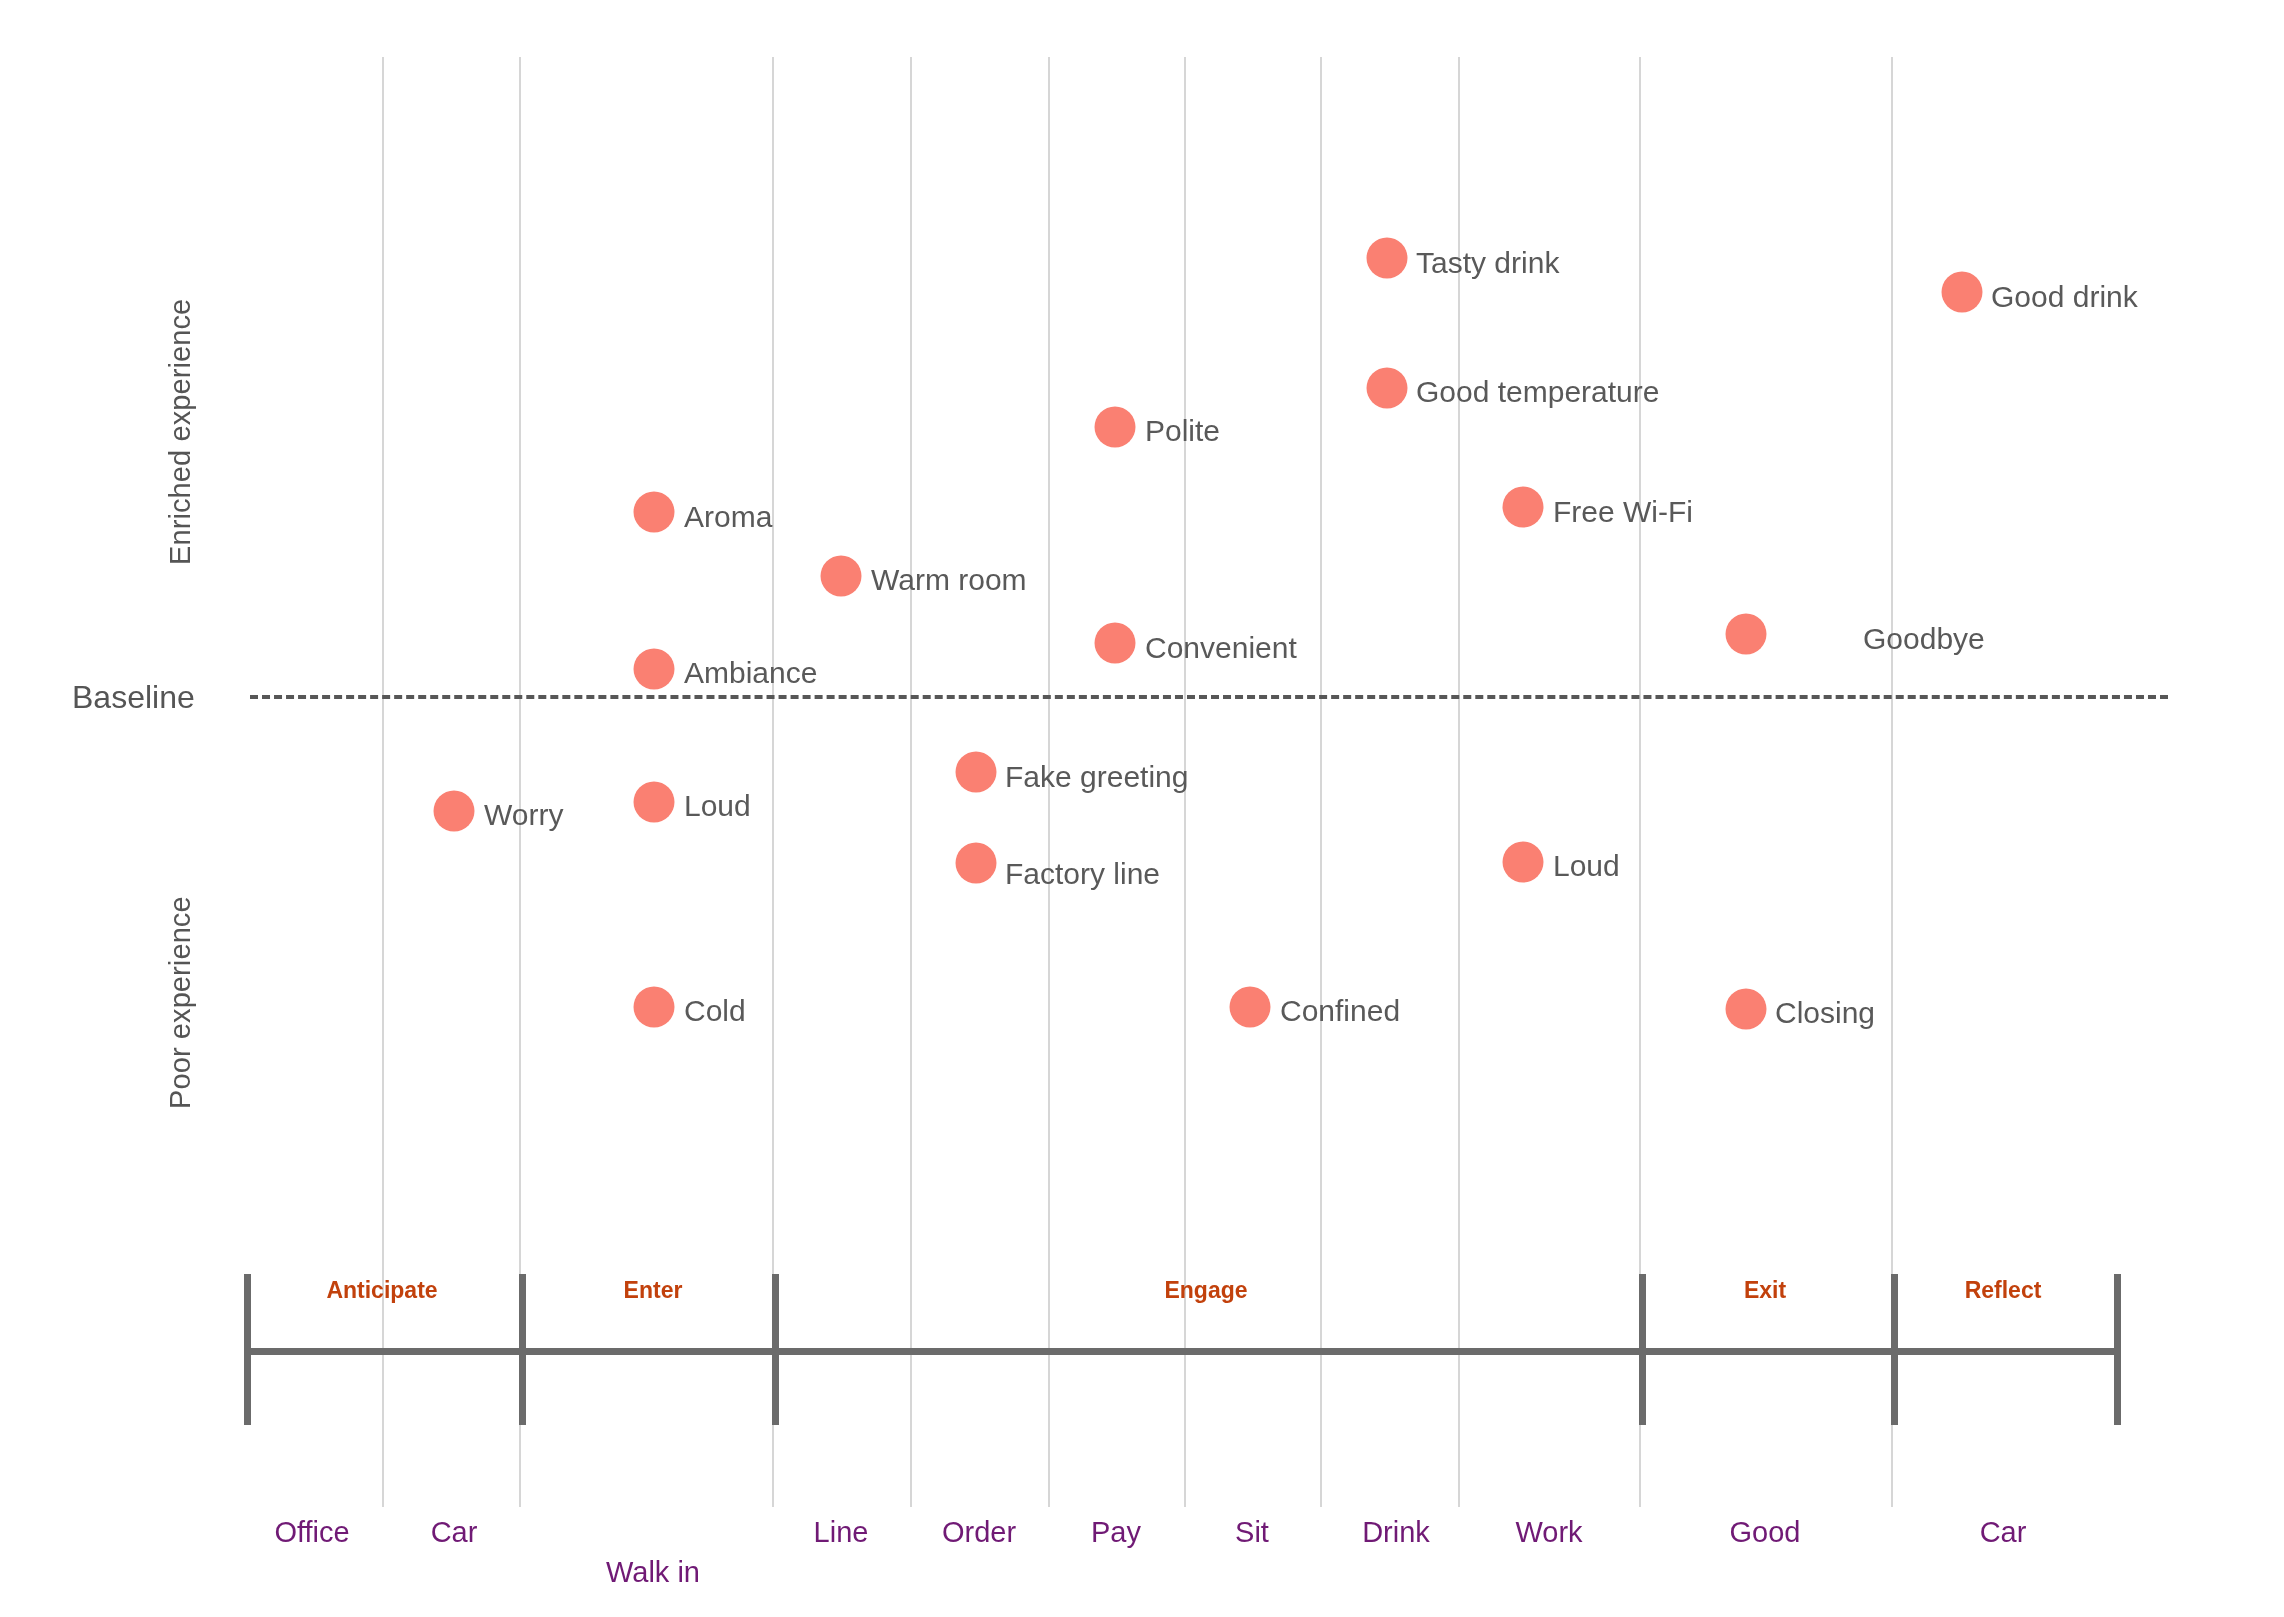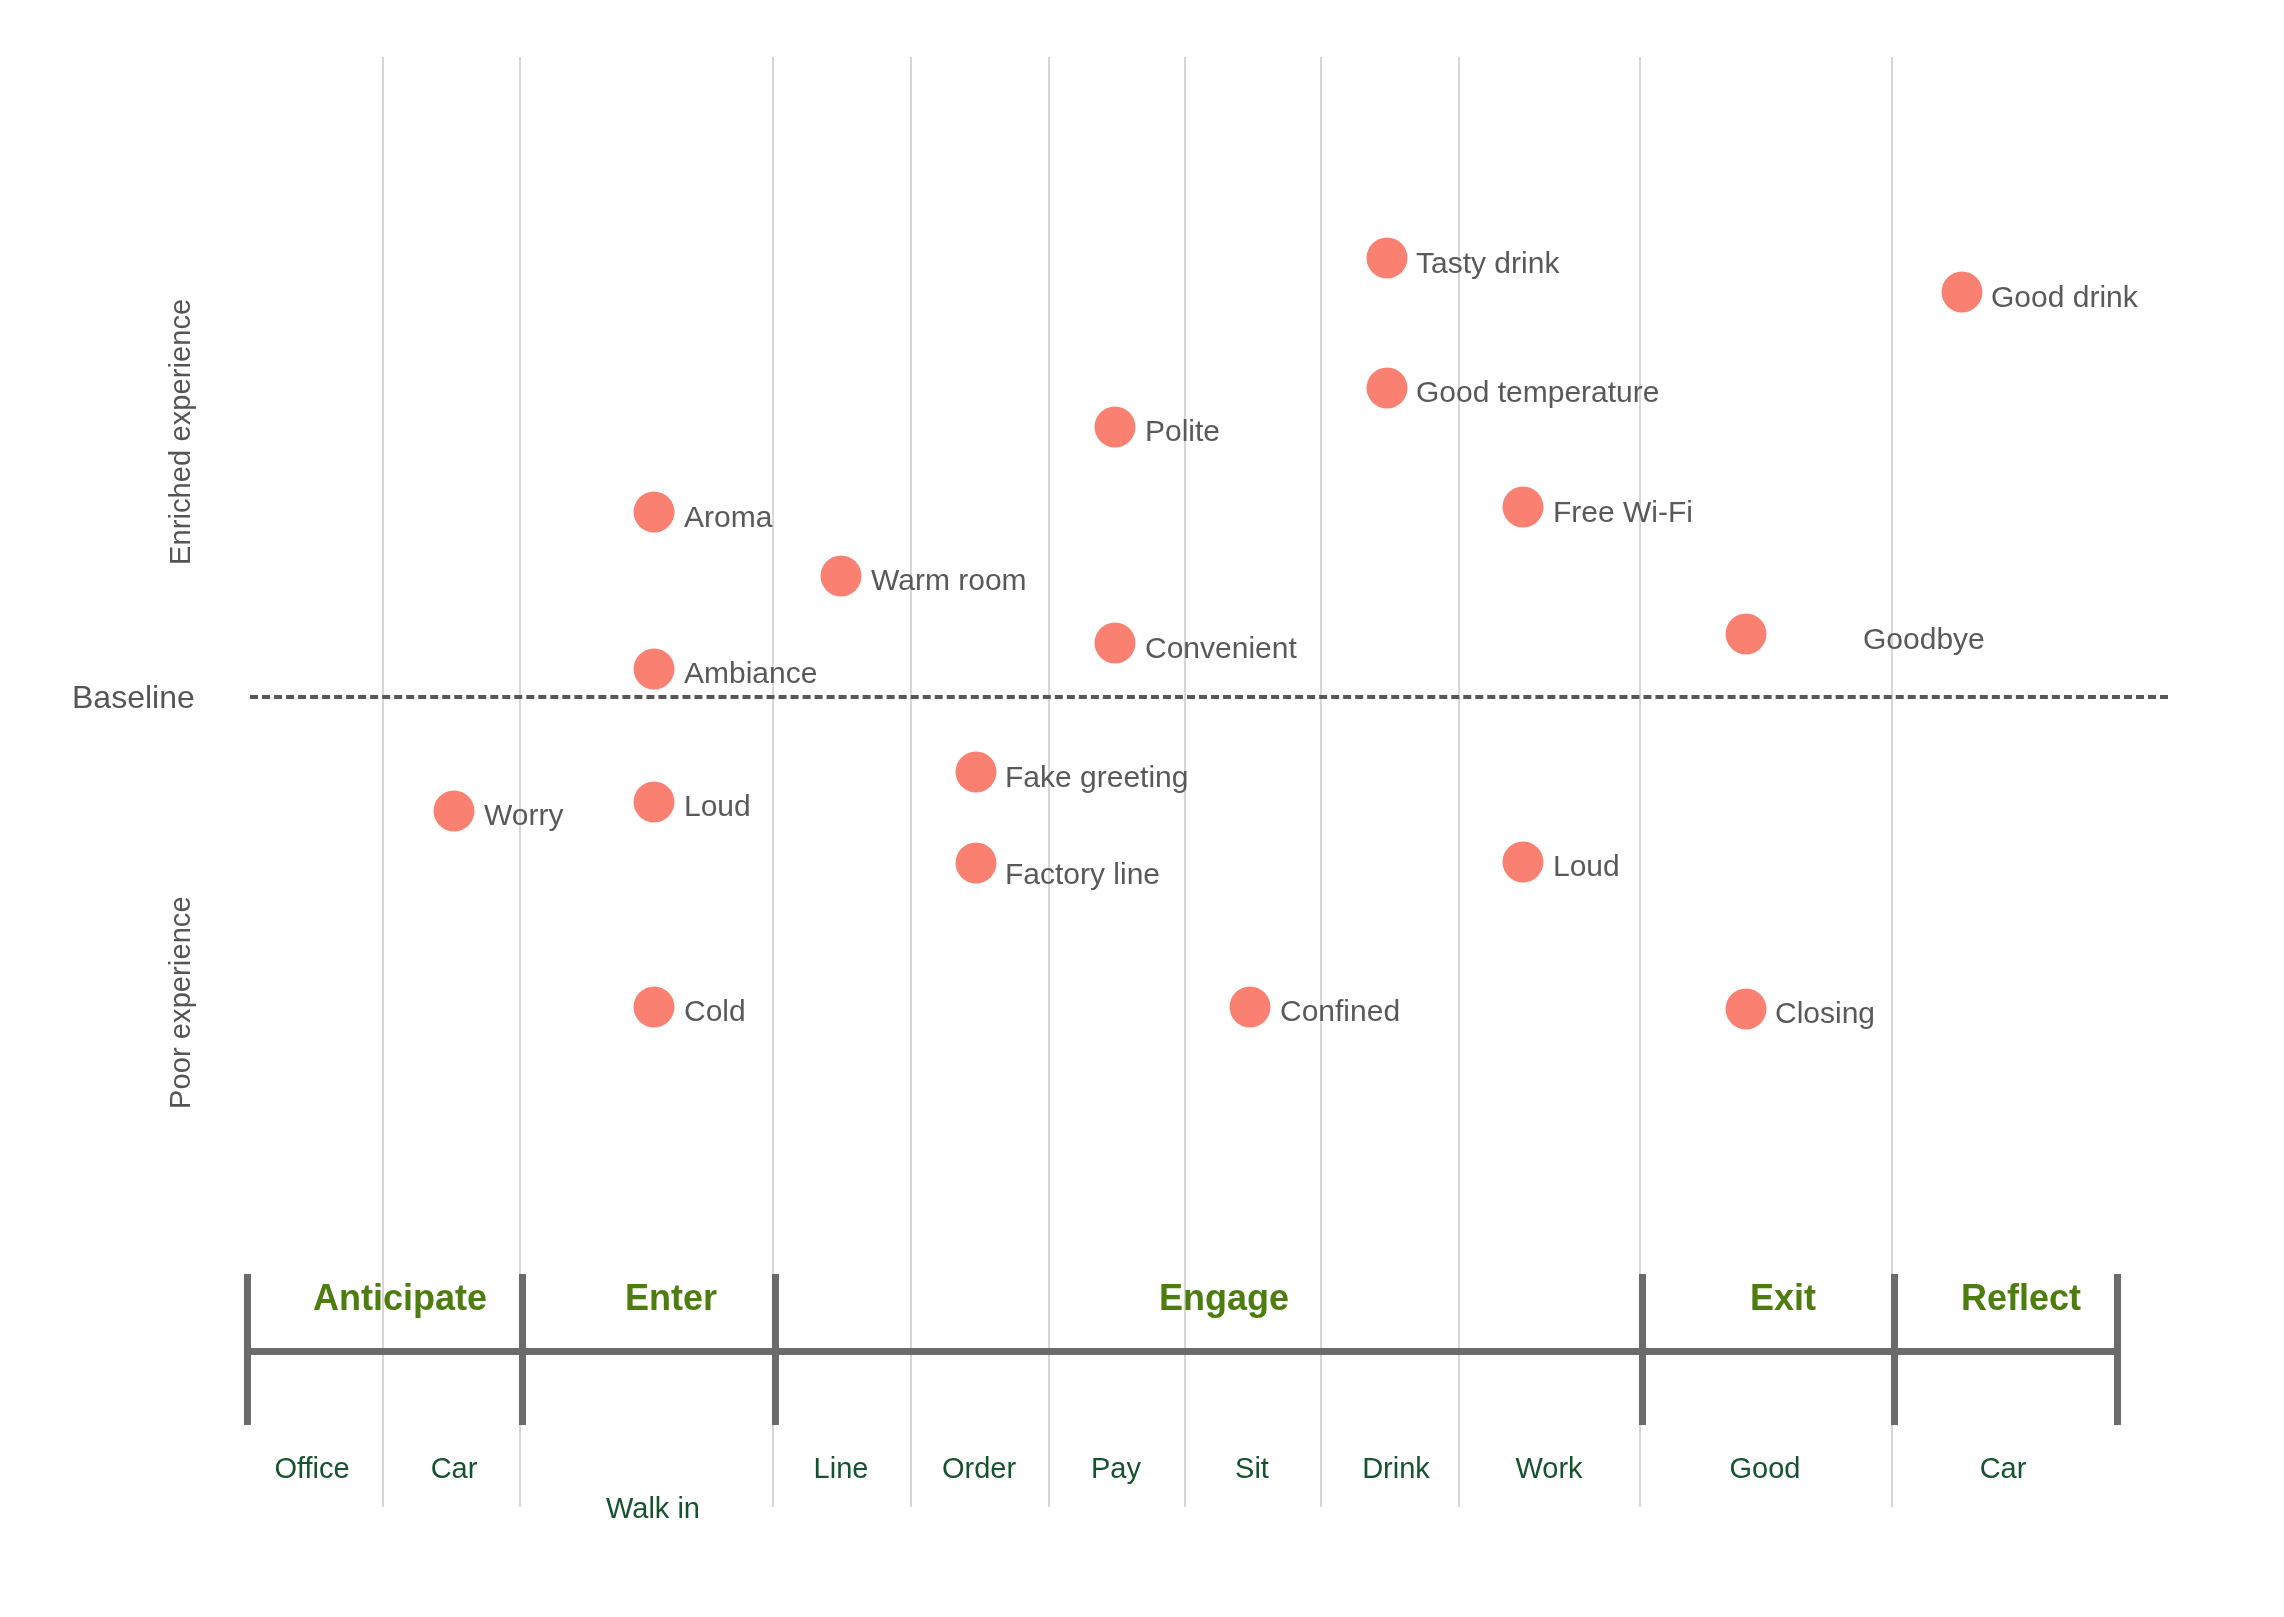--- a/index.html
+++ b/index.html
@@ -86,33 +86,32 @@
   .phase-tick {
     position: absolute;
     top: 1274px;
     width: 6.6px;
     height: 151px;
     background: #6b6b6b;
   }
   .phase-label {
     position: absolute;
     top: 1277px;
-    color: #4d7c0f;
-    font-size: 36px;
+    color: #c2410c;
+    font-size: 23px;
     font-weight: bold;
     white-space: nowrap;
     transform: translateX(-50%);
-    margin-left: 18px;
   }
 
   
   .stage-label {
     position: absolute;
-    top: 1452px;
-    color: #14532d;
+    top: 1516px;
+    color: #701a75;
     font-size: 29px;
     white-space: nowrap;
     transform: translateX(-50%);
   }
 </style>
 </head>
 <body>
 
 <div id="stage">
 

